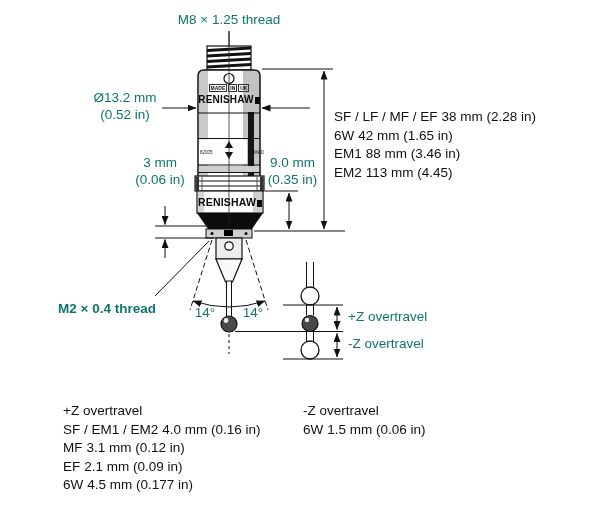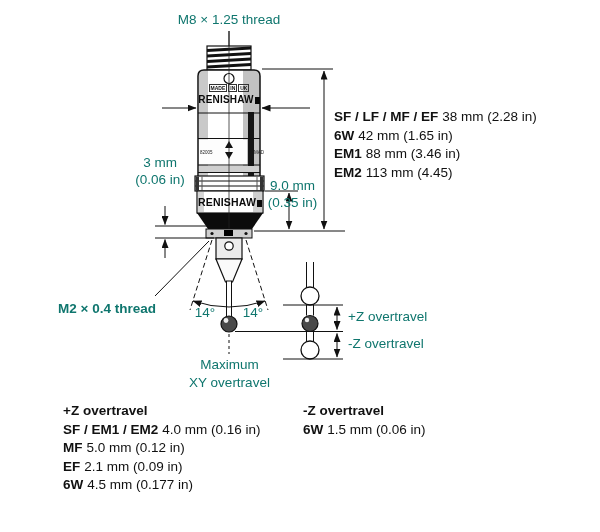--- a/index.html
+++ b/index.html
@@ -2,21 +2,21 @@
 <html><head>
 <meta charset="utf-8">
 <style>
   html,body{margin:0;padding:0;background:#fff;}
   #stage{position:relative;width:600px;height:532px;background:#fff;overflow:hidden;
          font-family:"Liberation Sans",sans-serif;color:#111;}
   #art{position:absolute;left:0;top:0;}
   .lbl{position:absolute;font-size:13.5px;line-height:17px;color:#0f766e;white-space:nowrap;}
   .ctr{text-align:center;}
   .tblock{position:absolute;font-size:13.5px;line-height:18.5px;color:#111;white-space:nowrap;}
-  .b{font-weight:bold;}
+  .b{font-weight:normal;}
   .b.sp{margin-right:4px;}
   .tiny{position:absolute;font-size:4.5px;color:#222;line-height:5px;white-space:nowrap;}
   .madein{position:absolute;text-align:center;font-size:5px;font-weight:bold;color:#111;}
   .madein span{display:inline-block;border:0.5px solid #333;padding:0 1px;margin:0 0.5px;line-height:6px;}
   .brand{position:absolute;text-align:center;font-weight:bold;color:#0a0a0a;letter-spacing:0.2px;}
   .brand .mark{display:inline-block;width:5px;height:7px;background:#0a0a0a;margin-left:1px;vertical-align:-1px;}
   .lens{line-height:18.5px;}
 </style>
 </head>
 <body>
@@ -138,55 +138,55 @@
       <line x1="313.5" y1="331.5" x2="313.5" y2="341.5" stroke="#111" stroke-width="1"></line>
       <circle cx="310" cy="350" r="9" fill="#fff" stroke="#111" stroke-width="1.3"></circle>
       <line x1="283" y1="359" x2="343" y2="359" stroke="#111" stroke-width="1"></line>
       <line x1="337" y1="307" x2="337" y2="329.5" stroke="#111" stroke-width="1" marker-start="url(#ah)" marker-end="url(#ah)"></line>
       <line x1="337" y1="333.5" x2="337" y2="357" stroke="#111" stroke-width="1" marker-start="url(#ah)" marker-end="url(#ah)"></line>
     </g>
   </svg>
 
   <div class="lbl ctr" style="left:147px;top:11px;width:164px;">M8 × 1.25 thread</div>
 
+  <div class="lbl ctr" style="left:70px;top:89px;width:110px;">
+    <div>Ø13.2 mm</div>
+    <div>(0.52 in)</div>
+  </div>
 
   <div class="lbl ctr" style="left:105px;top:154px;width:110px;">
     <div>3 mm</div>
     <div>(0.06 in)</div>
   </div>
 
-  <div class="lbl ctr" style="left:245px;top:154px;width:95px;margin-top:23px;">
+  <div class="lbl ctr" style="left:245px;top:154px;width:95px;">
     <div>9.0 mm</div>
     <div>(0.35 in)</div>
   </div>
 
   <div class="tblock lens" style="left:334px;top:108px;">
     <div><span class="b sp">SF / LF / MF / EF</span><span>38 mm (2.28 in)</span></div>
     <div><span class="b sp">6W</span><span>42 mm (1.65 in)</span></div>
     <div><span class="b sp">EM1</span><span>88 mm (3.46 in)</span></div>
     <div><span class="b sp">EM2</span><span>113 mm (4.45)</span></div>
   </div>
 
   <div class="lbl" style="left:58px;top:300px;font-weight:bold;">M2 × 0.4 thread</div>
 
   <div class="lbl ctr" style="left:186px;top:304px;width:38px;">14°</div>
   <div class="lbl ctr" style="left:234px;top:304px;width:38px;">14°</div>
 
-  <div class="lbl ctr" style="left:167px;top:356px;width:125px;line-height:18px;">
-    <div>Maximum</div>
-    <div>XY overtravel</div>
-  </div>
 
   <div class="lbl" style="left:348px;top:308px;">+Z overtravel</div>
   <div class="lbl" style="left:348px;top:335px;">-Z overtravel</div>
 
   <div class="tblock" style="left:63px;top:402px;">
     <div class="b">+Z overtravel</div>
     <div><span class="b sp">SF / EM1 / EM2</span><span>4.0 mm (0.16 in)</span></div>
-    <div><span class="b sp">MF</span><span>5.0 mm (0.12 in)</span></div>
+    <div><span class="b sp">MF</span><span>3.1 mm (0.12 in)</span></div>
     <div><span class="b sp">EF</span><span>2.1 mm (0.09 in)</span></div>
     <div><span class="b sp">6W</span><span>4.5 mm (0.177 in)</span></div>
   </div>
 
   <div class="tblock" style="left:303px;top:402px;">
     <div class="b">-Z overtravel</div>
     <div><span class="b sp">6W</span><span>1.5 mm (0.06 in)</span></div>
   </div>
 
   <div class="madein" style="left:199px;top:84px;width:60px;">

